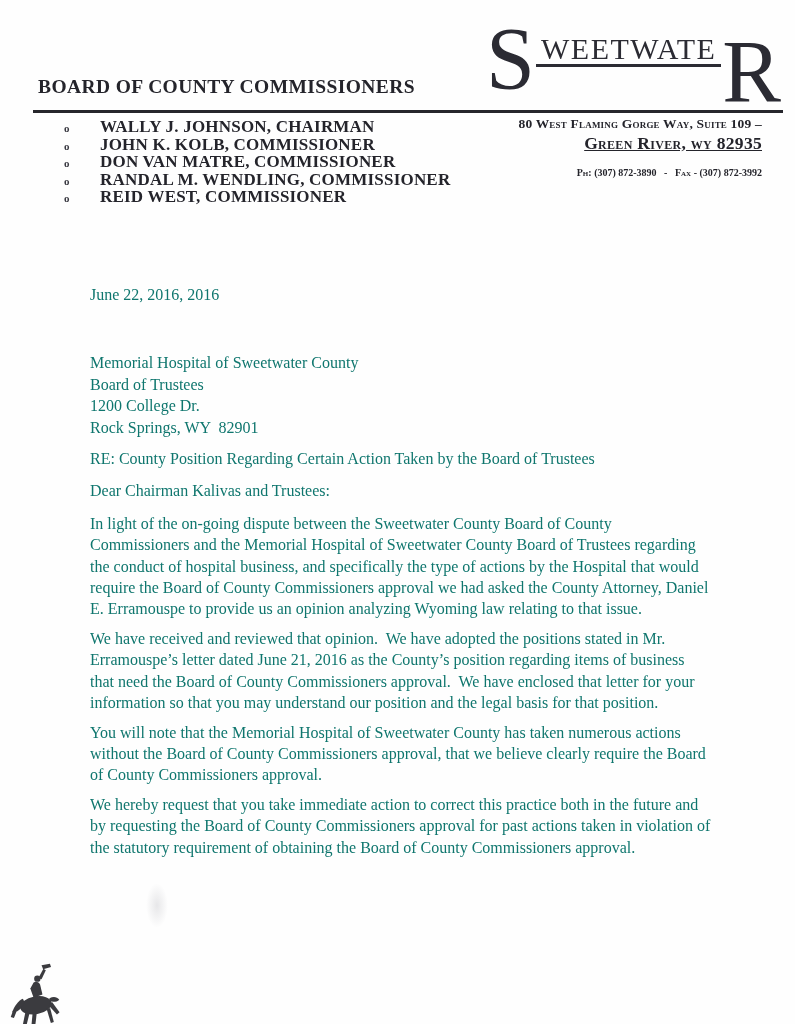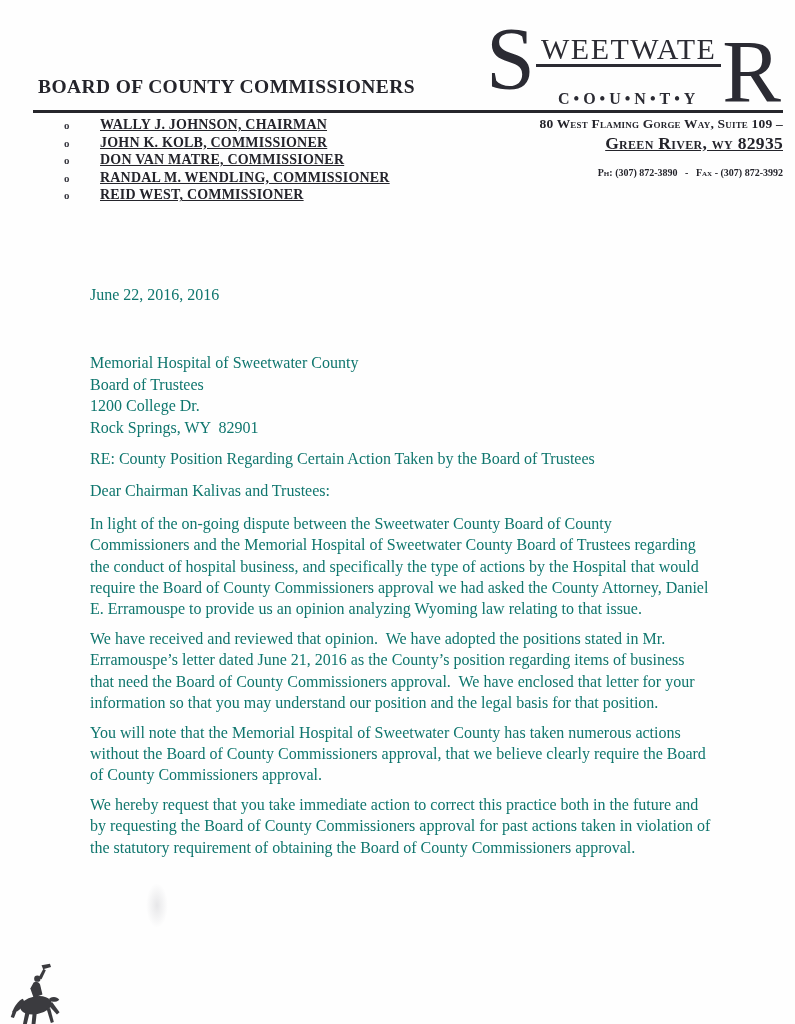--- a/index.html
+++ b/index.html
@@ -17,21 +17,21 @@
     font-size:19.5px;font-weight:bold;letter-spacing:.4px;
     color:#24242b;
   }
   .logo{
     position:absolute;top:22px;right:14px;
     display:flex;align-items:flex-start;
     color:#2b2b33;
   }
   .logo-big{font-size:88px;line-height:74px;font-weight:400;}
   .logo-last{margin-top:13px;}
-  .logo-mid{display:flex;flex-direction:column;margin:0 1px;padding-top:13px;gap:20px;}
+  .logo-mid{display:flex;flex-direction:column;margin:0 1px;padding-top:13px;}
   .logo-word{
     font-size:30px;line-height:28px;letter-spacing:1.5px;
     padding:0 5px 1px 5px;border-bottom:3px solid #2b2b33;
     font-weight:500;white-space:nowrap;
   }
   .logo-sub{
     font-size:16px;line-height:18px;letter-spacing:4px;
     text-align:center;padding-top:3px;font-weight:600;white-space:nowrap;
   }
   .letterhead-rule{
@@ -40,24 +40,24 @@
   }
   .commissioner-list{
     position:absolute;left:64px;top:117px;
     color:#24242b;
   }
   .commissioner{display:flex;height:17.6px;align-items:baseline;}
   .commissioner .bullet{
     width:36px;font-size:11px;font-weight:bold;color:#3a3a42;
   }
   .commissioner .name{
-    font-size:14px;font-weight:bold;letter-spacing:.2px;white-space:nowrap;text-decoration:underline;
+    font-size:17px;font-weight:bold;letter-spacing:.2px;white-space:nowrap;
   }
   .lh-address{
-    position:absolute;right:12px;top:116px;text-align:right;
+    position:absolute;right:33px;top:116px;text-align:right;
     color:#24242b;font-weight:bold;
   }
   .addr1{font-size:13.5px;font-variant:small-caps;letter-spacing:.2px;white-space:pre;}
   .addr2{font-size:17.5px;font-variant:small-caps;letter-spacing:.3px;margin-top:1px;white-space:pre;text-decoration:underline;}
   .phone{font-size:10px;font-variant:small-caps;margin-top:13px;white-space:pre;}
   
   .letter-body{
     position:absolute;left:90px;top:284px;width:700px;
     font-size:16px;line-height:21.4px;color:#0f766e;
   }
@@ -80,21 +80,20 @@
 <body>
 
 <div class="page">
 
   <div class="org-title">BOARD OF COUNTY COMMISSIONERS</div>
 
   <div class="logo">
     <span class="logo-big">S</span>
     <span class="logo-mid">
       <span class="logo-word">WEETWATE</span>
-      <span class="logo-sub">C•O•U•N•T•Y</span>
     </span>
     <span class="logo-big logo-last">R</span>
   </div>
 
   <div class="letterhead-rule"></div>
 
   <div class="commissioner-list">
     <div class="commissioner">
       <span class="bullet">o</span>
       <span class="name">WALLY J. JOHNSON, CHAIRMAN</span>

